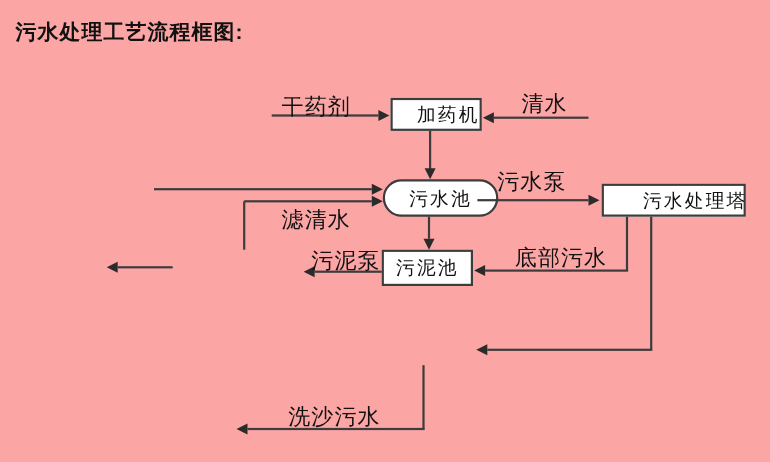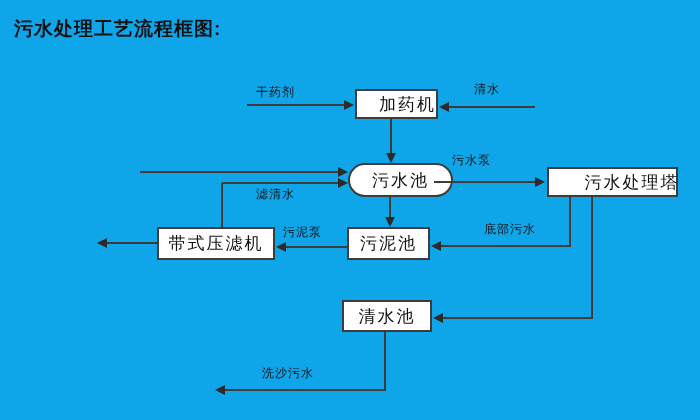--- a/index.html
+++ b/index.html
@@ -1,60 +1,54 @@
 <!DOCTYPE html>
 <html><head>
 <meta charset="utf-8">
 <style>
   html,body{margin:0;padding:0;background:#fff;}
   .canvas{
-    position:relative;width:700px;height:420px;background:#0ea5e9;overflow:hidden;
+    position:relative;width:700px;height:420px;background:#fca5a5;overflow:hidden;
     font-family:"Liberation Sans","DejaVu Sans",sans-serif;color:#111111;
   }
   .title{
     position:absolute;left:14px;top:16px;font-size:19px;font-weight:bold;
     letter-spacing:1px;white-space:nowrap;
   }
   .node{
     position:absolute;border:2px solid #3c3c3c;background:#ffffff;box-sizing:border-box;
     display:flex;align-items:center;justify-content:center;
     font-size:17px;letter-spacing:2px;white-space:nowrap;
   }
   .hline{position:absolute;height:2px;background:#3c3c3c;}
   .vline{position:absolute;width:2px;background:#3c3c3c;}
   .ah{position:absolute;width:0;height:0;}
   .ah.right{border-top:5px solid transparent;border-bottom:5px solid transparent;border-left:10px solid #2b2b2b;}
   .ah.left{border-top:5px solid transparent;border-bottom:5px solid transparent;border-right:10px solid #2b2b2b;}
   .ah.down{border-left:5px solid transparent;border-right:5px solid transparent;border-top:10px solid #2b2b2b;}
-  .elabel{position:absolute;font-size:12px;letter-spacing:1px;white-space:nowrap;}
+  .elabel{position:absolute;font-size:20px;letter-spacing:1px;white-space:nowrap;}
 </style>
 </head>
 <body>
 
 <div class="canvas">
 
   <div class="title">污水处理工艺流程框图:</div>
 
   <div class="node" style="left:355px;top:89px;width:83px;height:30px;justify-content:flex-end;">
     <span>加药机</span>
   </div>
   <div class="node" style="left:348px;top:163px;width:105px;height:34px;border-radius:17px;">
     <span>污水池</span>
   </div>
   <div class="node" style="left:547px;top:167px;width:131px;height:30px;padding-left:39px;">
     <span>污水处理塔</span>
   </div>
-  <div class="node" style="left:157px;top:227px;width:118px;height:33px;">
-    <span>带式压滤机</span>
-  </div>
   <div class="node" style="left:347px;top:227px;width:83px;height:33px;justify-content:center;">
     <span>污泥池</span>
-  </div>
-  <div class="node" style="left:342px;top:300px;width:90px;height:32px;">
-    <span>清水池</span>
   </div>
 
   <div class="hline" style="left:247px;top:104px;width:97px;"></div>
   <div class="ah right" style="left:344px;top:100px;"></div>
   <div class="elabel" style="left:256px;top:84px;">干药剂</div>
 
   <div class="hline" style="left:449px;top:106px;width:86px;"></div>
   <div class="ah left" style="left:439px;top:102px;"></div>
   <div class="elabel" style="left:474px;top:81px;">清水</div>
 
@@ -76,21 +70,21 @@
   <div class="vline" style="left:389px;top:197px;height:20px;"></div>
   <div class="ah down" style="left:385px;top:217px;"></div>
 
   <div class="hline" style="left:286px;top:246px;width:61px;"></div>
   <div class="ah left" style="left:276px;top:242px;"></div>
   <div class="elabel" style="left:283px;top:224px;">污泥泵</div>
 
   <div class="vline" style="left:569px;top:197px;height:49px;"></div>
   <div class="hline" style="left:441px;top:245px;width:130px;"></div>
   <div class="ah left" style="left:431px;top:241px;"></div>
-  <div class="elabel" style="left:468px;top:221px;margin-left:16px;">底部污水</div>
+  <div class="elabel" style="left:468px;top:221px;">底部污水</div>
 
   <div class="hline" style="left:107px;top:242px;width:50px;"></div>
   <div class="ah left" style="left:97px;top:238px;"></div>
 
   <div class="vline" style="left:591px;top:197px;height:121px;"></div>
   <div class="hline" style="left:443px;top:317px;width:150px;"></div>
   <div class="ah left" style="left:433px;top:313px;"></div>
 
   <div class="vline" style="left:384px;top:332px;height:58px;"></div>
   <div class="hline" style="left:225px;top:389px;width:161px;"></div>

